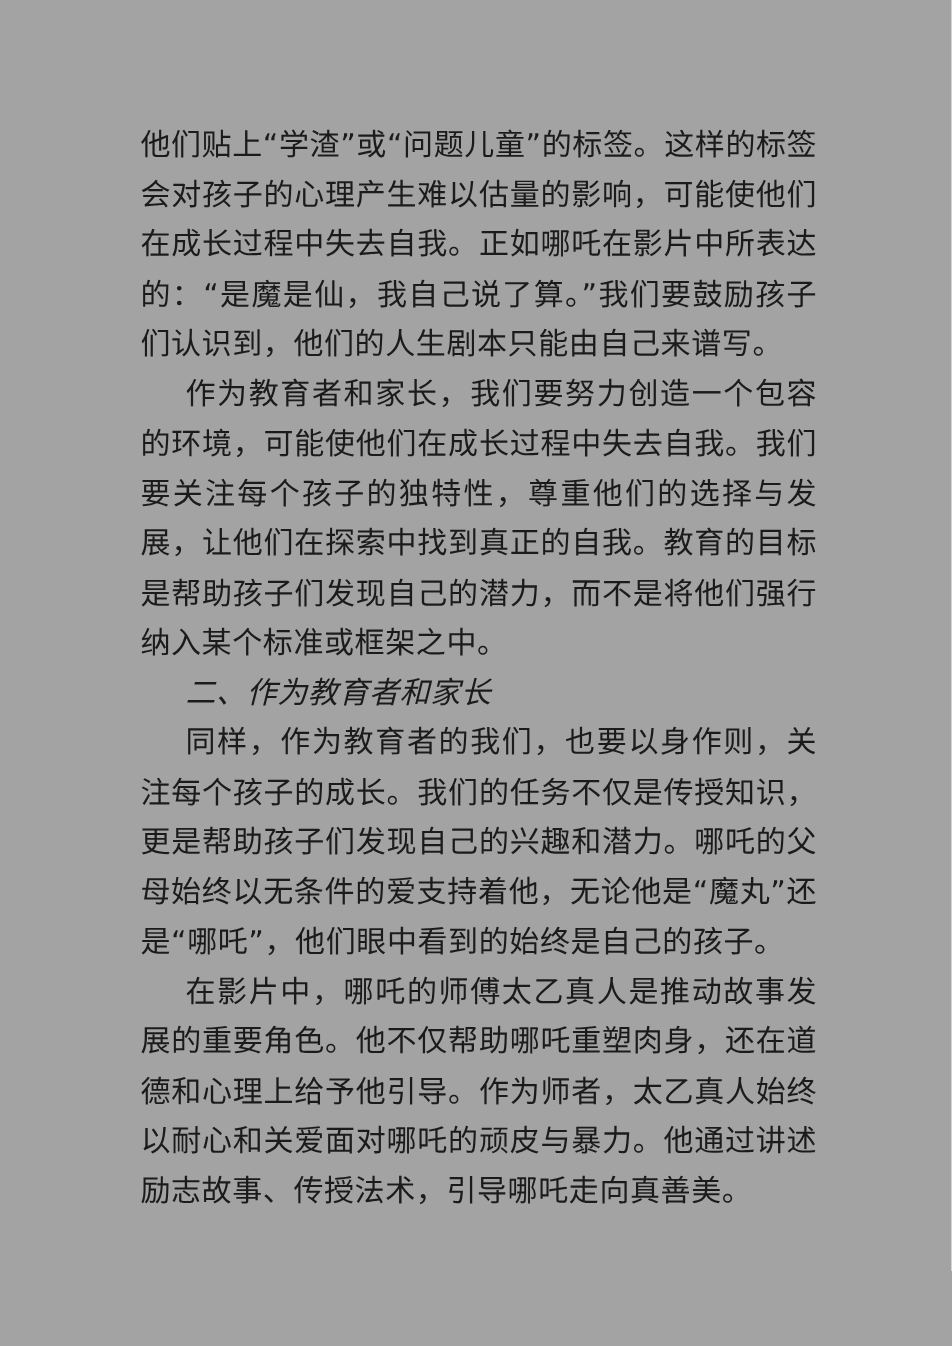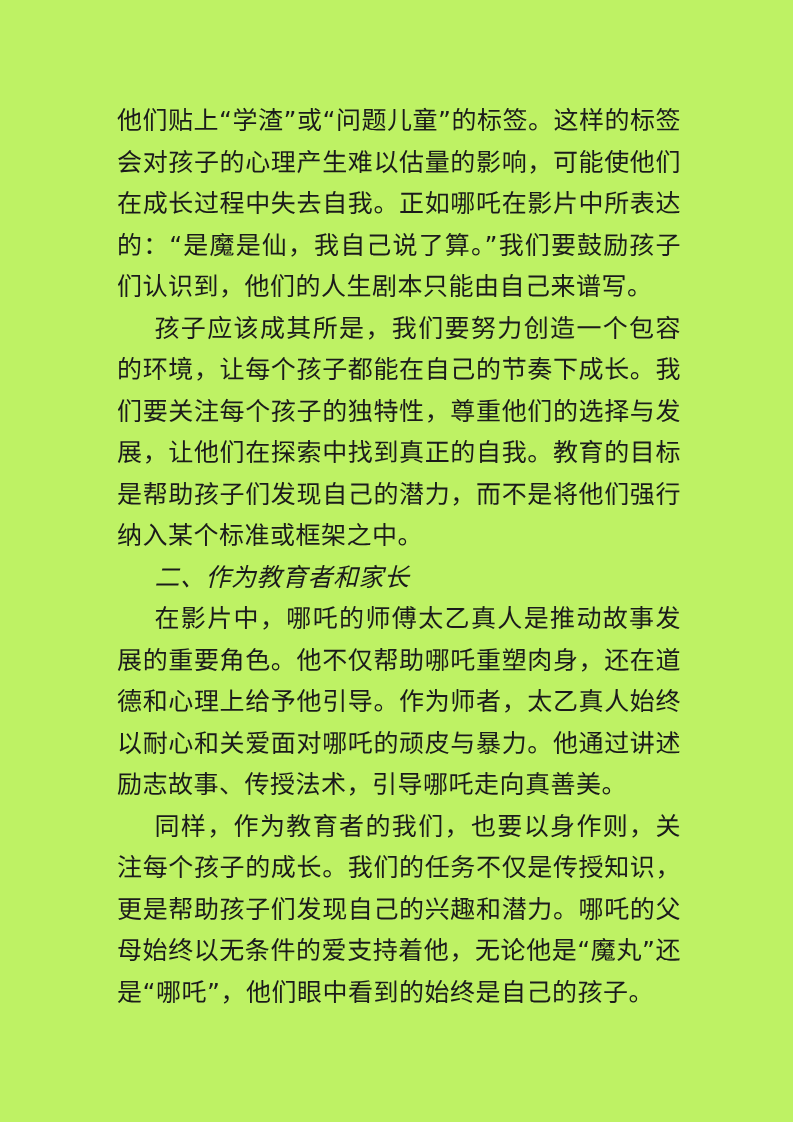--- a/index.html
+++ b/index.html
@@ -4,21 +4,21 @@
 <style>
   html, body {
     margin: 0;
     padding: 0;
     background: #ffffff;
   }
   .page {
     position: relative;
     width: 793px;
     height: 1122px;
-    background: #bef264;
+    background: #a3a3a3;
     box-sizing: border-box;
     padding: 100px 112px 0 117px;
     overflow: hidden;
     font-family: "DejaVu Sans", "Liberation Sans", sans-serif;
     color: #1b1b1b;
   }
   .doc-body {
     width: 100%;
     font-size: 25px;
     line-height: 41.5px;
@@ -37,18 +37,18 @@
     font-style: italic;
     text-indent: 1.5em;
   }
 </style>
 </head>
 <body>
 
 <div class="page">
   <div class="doc-body">
     <p>他们贴上“学渣”或“问题儿童”的标签。这样的标签会对孩子的心理产生难以估量的影响，可能使他们在成长过程中失去自我。正如哪吒在影片中所表达的：“是魔是仙，我自己说了算。”我们要鼓励孩子们认识到，他们的人生剧本只能由自己来谱写。</p>
-    <p class="indent">孩子应该成其所是，我们要努力创造一个包容的环境，让每个孩子都能在自己的节奏下成长。我们要关注每个孩子的独特性，尊重他们的选择与发展，让他们在探索中找到真正的自我。教育的目标是帮助孩子们发现自己的潜力，而不是将他们强行纳入某个标准或框架之中。</p>
+    <p class="indent">作为教育者和家长，我们要努力创造一个包容的环境，可能使他们在成长过程中失去自我。我们要关注每个孩子的独特性，尊重他们的选择与发展，让他们在探索中找到真正的自我。教育的目标是帮助孩子们发现自己的潜力，而不是将他们强行纳入某个标准或框架之中。</p>
     <p class="section-heading">二、作为教育者和家长</p>
+    <p class="indent">同样，作为教育者的我们，也要以身作则，关注每个孩子的成长。我们的任务不仅是传授知识，更是帮助孩子们发现自己的兴趣和潜力。哪吒的父母始终以无条件的爱支持着他，无论他是“魔丸”还是“哪吒”，他们眼中看到的始终是自己的孩子。</p>
     <p class="indent">在影片中，哪吒的师傅太乙真人是推动故事发展的重要角色。他不仅帮助哪吒重塑肉身，还在道德和心理上给予他引导。作为师者，太乙真人始终以耐心和关爱面对哪吒的顽皮与暴力。他通过讲述励志故事、传授法术，引导哪吒走向真善美。</p>
-    <p class="indent">同样，作为教育者的我们，也要以身作则，关注每个孩子的成长。我们的任务不仅是传授知识，更是帮助孩子们发现自己的兴趣和潜力。哪吒的父母始终以无条件的爱支持着他，无论他是“魔丸”还是“哪吒”，他们眼中看到的始终是自己的孩子。</p>
   </div>
 </div>
 
 </body></html>

